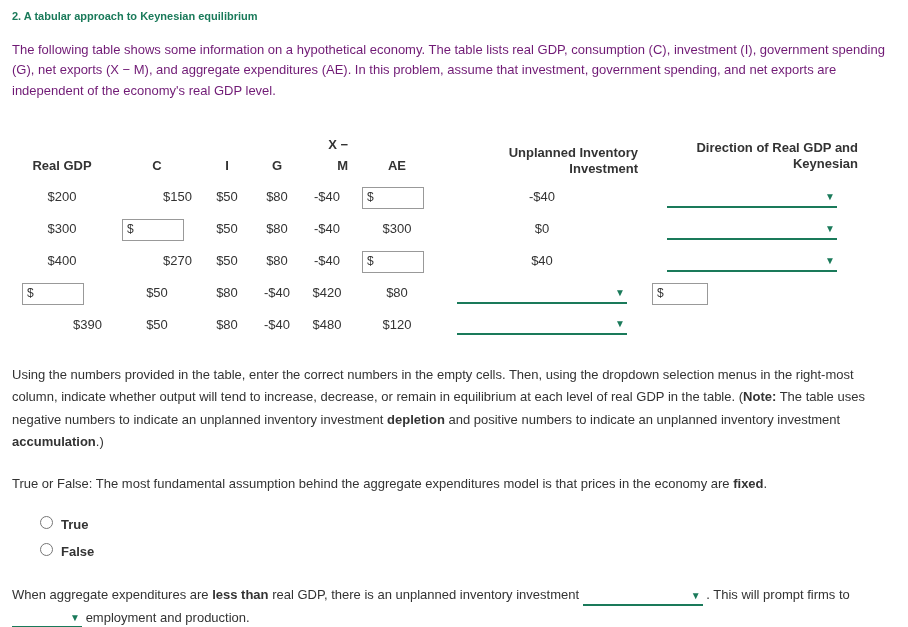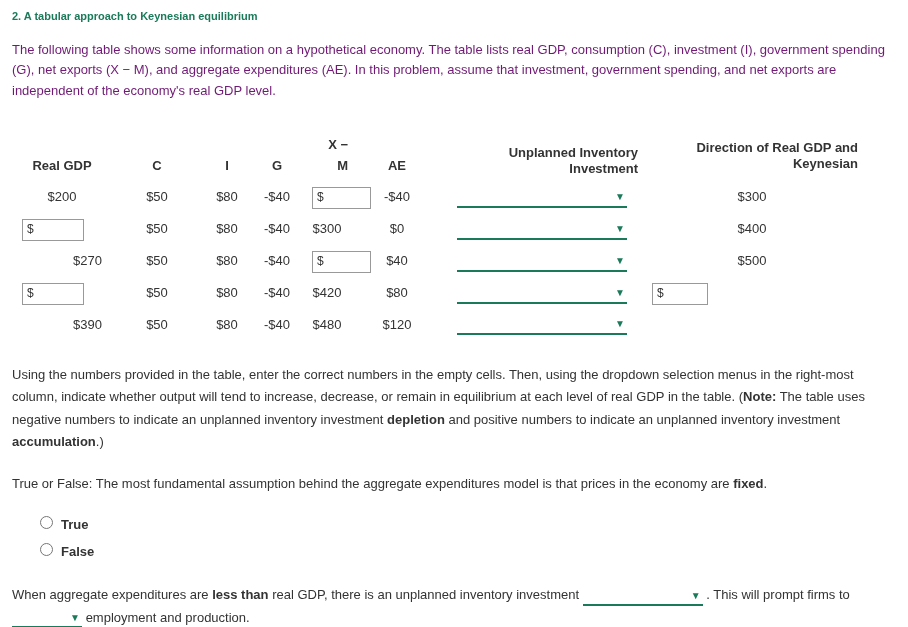--- a/index.html
+++ b/index.html
@@ -47,20 +47,21 @@
   <div class="cell hdr" style="flex-direction:column;justify-content:flex-end;line-height:1.2;">
       <span>Unplanned Inventory</span>
       <span>Investment</span>
     </div>
   <div class="cell hdr" style="flex-direction:column;line-height:1.2;">
       <span>Direction of Real GDP and</span>
       <span>Keynesian</span>
     </div>
 
   <div class="cell">$200</div>
+  <div class="cell right">$150</div>
   <div class="cell">$50</div>
   <div class="cell">$80</div>
   <div class="cell">-$40</div>
   <div class="cell left">
       <span class="inp-wrap">
         <span class="dollar">$</span>
         <input type="text" style="">
       </span>
     </div>
   <div class="cell">-$40</div>
@@ -99,21 +100,20 @@
         <input type="text" style="">
       </span>
     </div>
   <div class="cell">$40</div>
   <div class="cell">
       <span class="dd">
         <span class="tri">▼</span>
       </span>
     </div>
 
-  <div class="cell">$500</div>
   <div class="cell left">
       <span class="inp-wrap">
         <span class="dollar">$</span>
         <input type="text" style="">
       </span>
     </div>
   <div class="cell">$50</div>
   <div class="cell">$80</div>
   <div class="cell">-$40</div>
   <div class="cell">$420</div>

